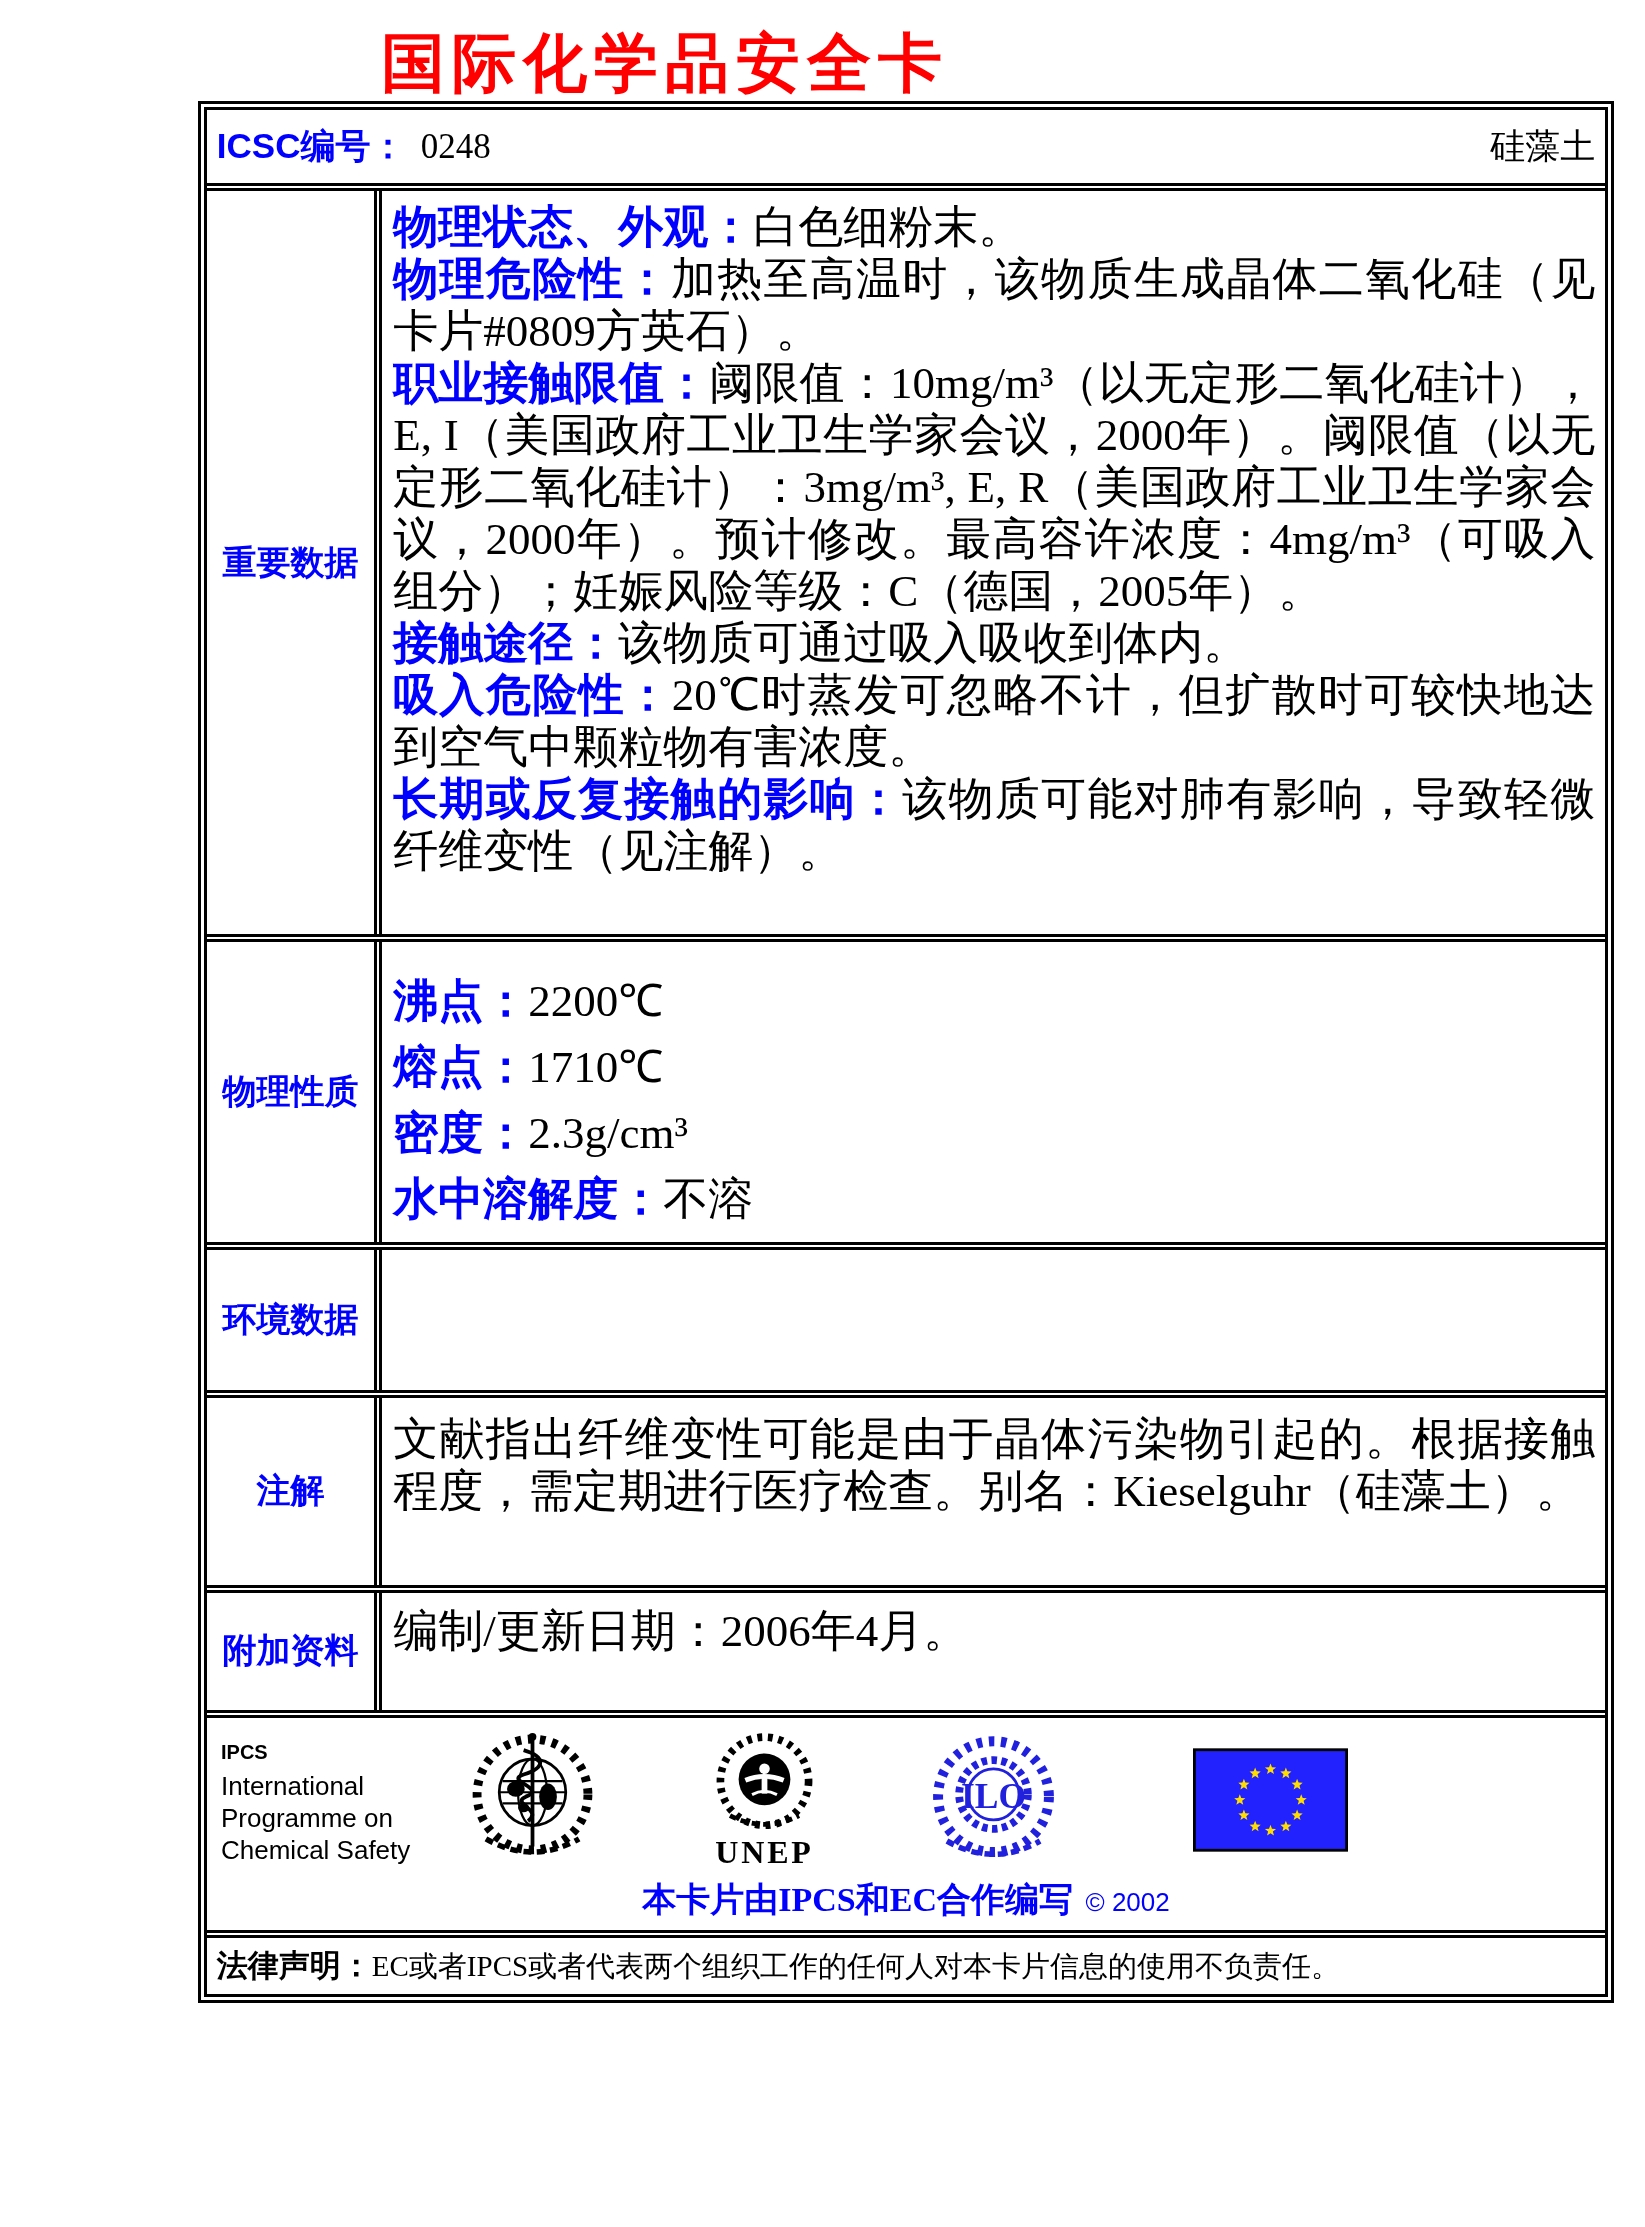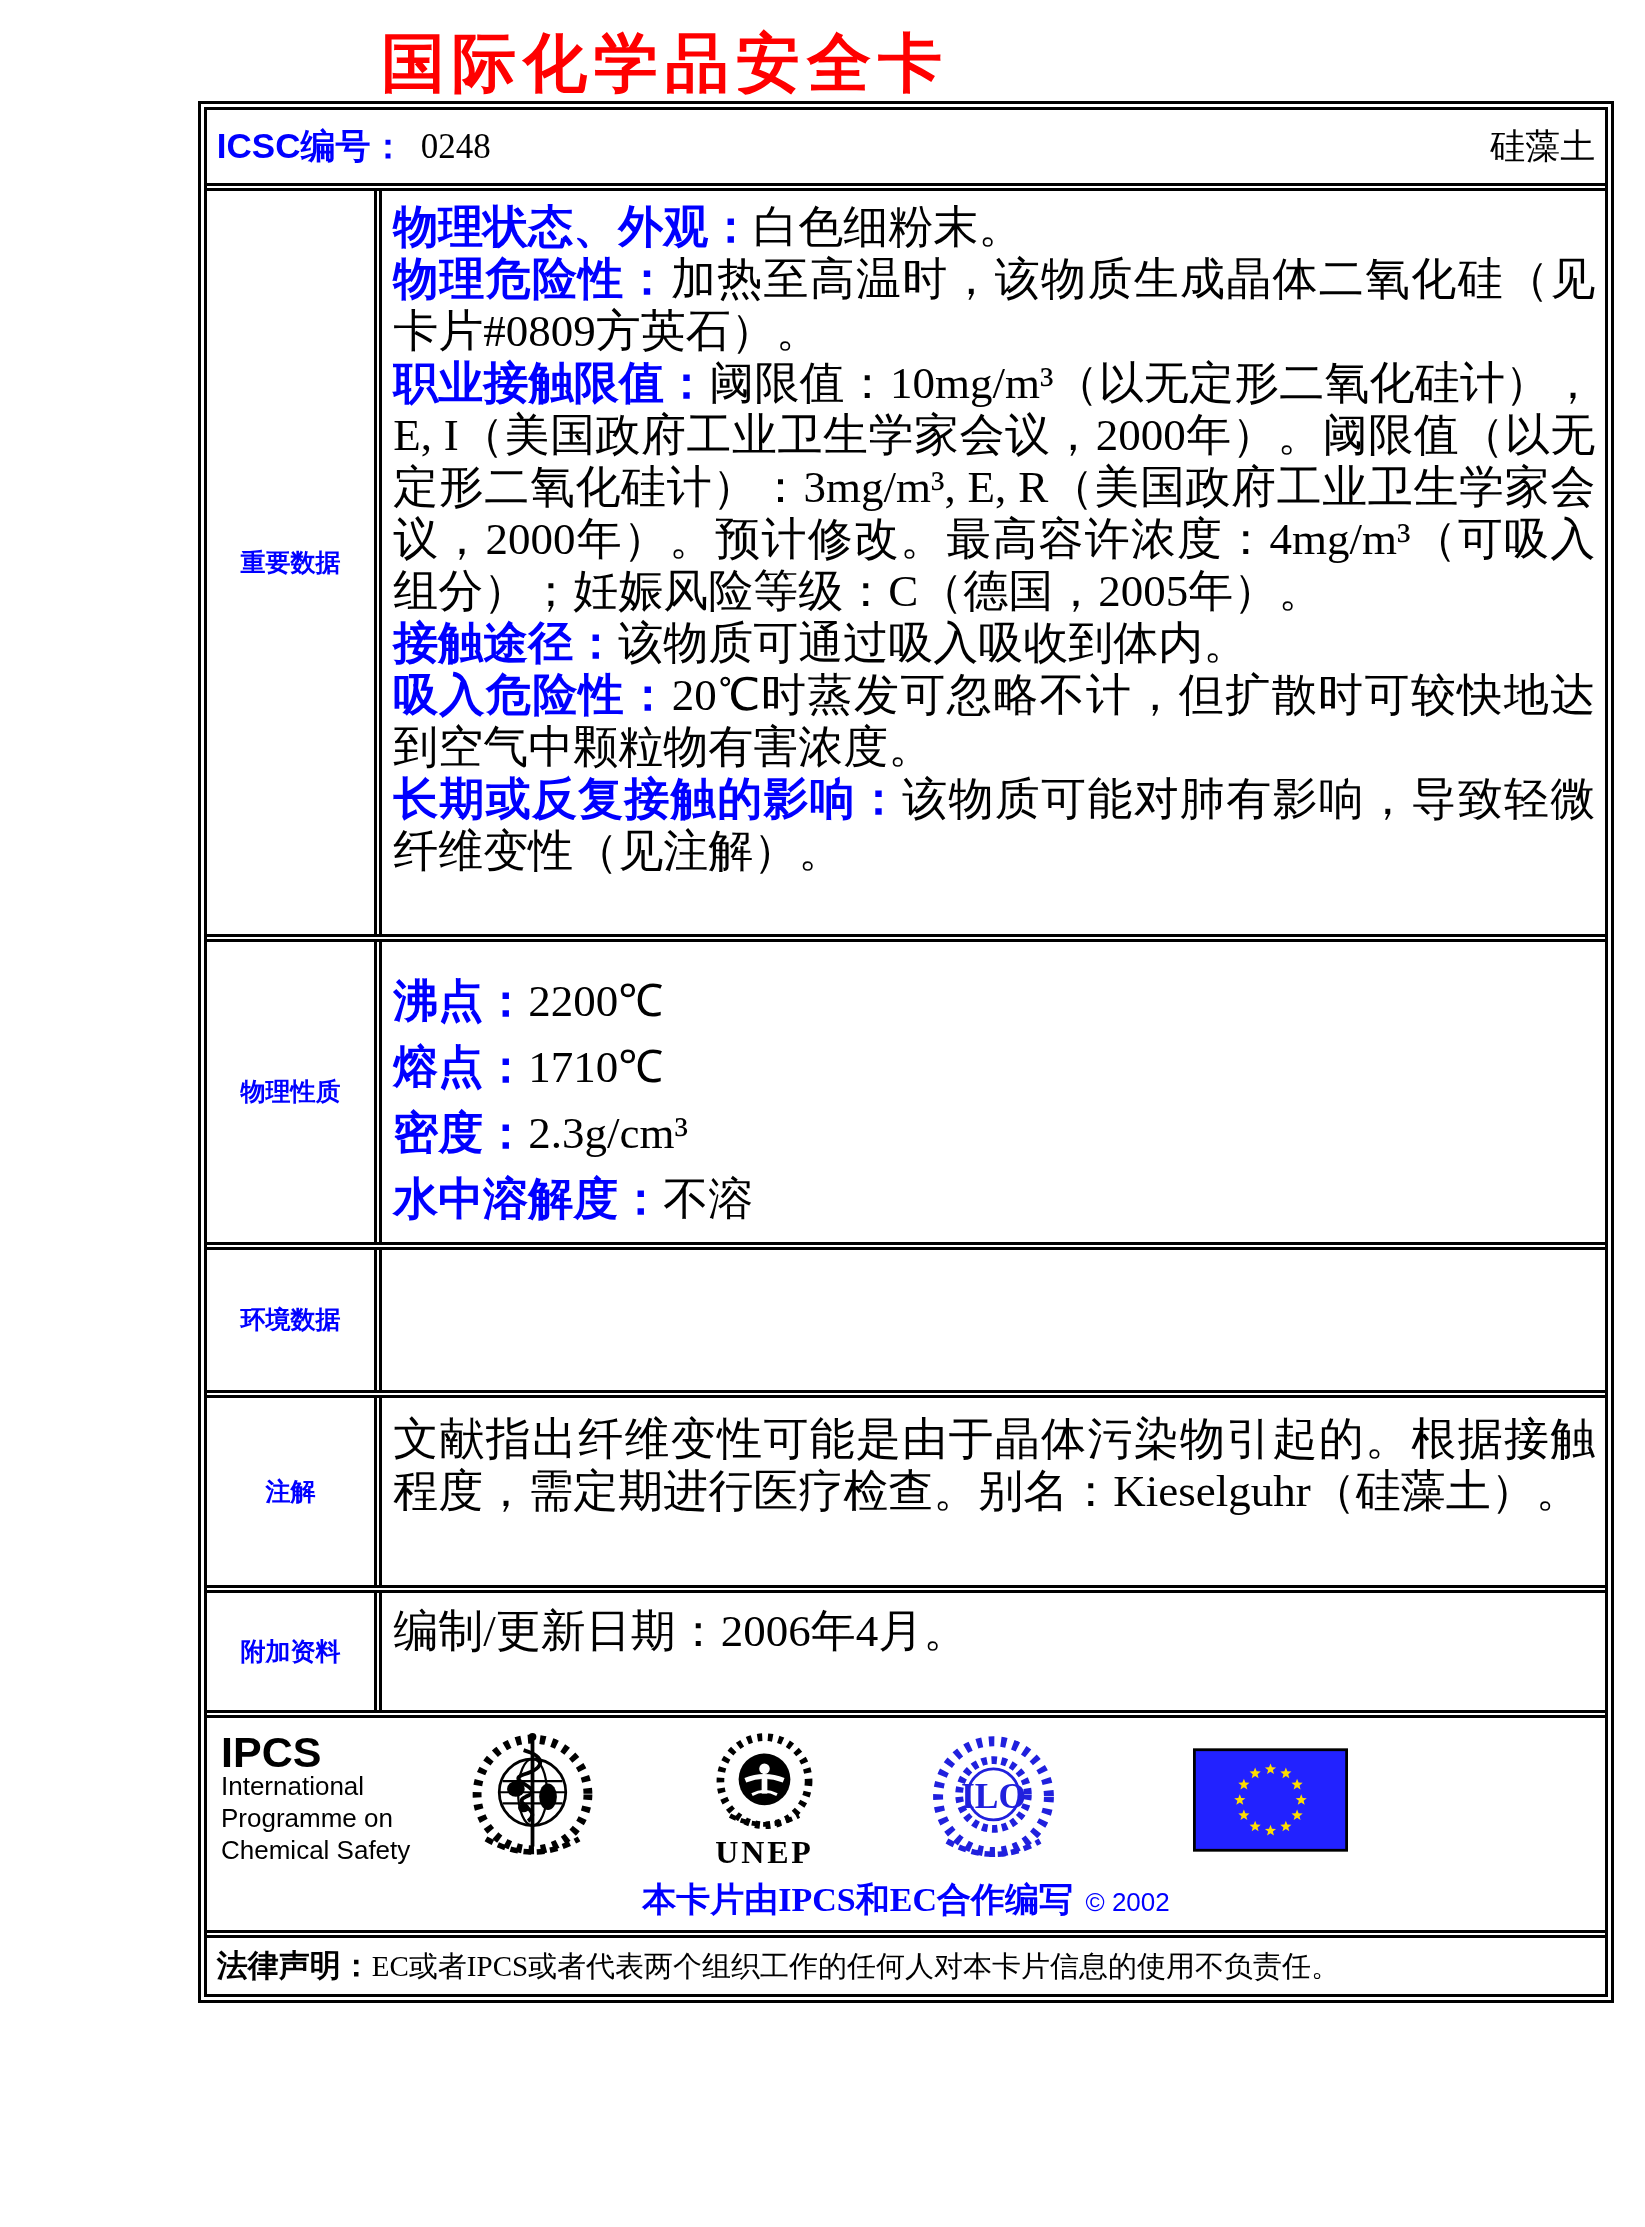--- a/index.html
+++ b/index.html
@@ -8,42 +8,42 @@
   .page-title{position:absolute;left:0;top:19.6px;width:1330px;text-align:center;
        font-family:"DejaVu Serif",serif;font-weight:bold;font-size:64px;
        letter-spacing:7px;color:#ff0000;}
   .card{position:absolute;left:198px;top:101px;width:1416px;box-sizing:border-box;
        border:9.8px double #000;background:#fff;}
   .row{display:flex;box-sizing:border-box;}
   .row + .row{border-top:8.4px double #000;}
   .label-cell{flex:0 0 175px;border-right:8.4px double #000;display:flex;
        align-items:center;justify-content:center;text-align:right;
        font-family:Liberation Serif, serif;font-weight:bold;
-       font-size:25px;color:#0000ff;box-sizing:border-box;}
+       font-size:34px;color:#0000ff;box-sizing:border-box;}
   .content-cell{flex:1;box-sizing:border-box;padding:9.8px 9.8px 9.8px 11.2px;
        font-size:45px;line-height:52px;text-align:justify;}
   .blue-label{color:#0000ff;font-weight:bold;font-family:"Liberation Sans",sans-serif;}
   
   .r-header{min-height:73px;align-items:center;justify-content:space-between;
        padding:0 9.8px;font-size:35px;}
   .r-header .left{display:flex;align-items:center;gap:15.4px;}
   .r-header .num{font-size:35px;}
   .r-header .chem{font-size:35px;}
   
   .r-important .content-cell{min-height:743px;}
   .r-physical .content-cell{min-height:267px;line-height:65px;padding-top:26px;}
   .r-env .content-cell{min-height:140px;}
   .r-notes .content-cell{min-height:187px;padding-top:15px;}
   .r-addl .content-cell{min-height:117px;padding-top:12.6px;}
   .phys-line{display:block;}
   
   .r-footer{display:block;min-height:190px;padding:12.6px 14px 7px 14px;}
   .logo-strip{display:flex;align-items:center;}
   .ipcs-block{width:210px;font-family:"Liberation Sans",sans-serif;}
-  .ipcs-title{font-weight:bold;font-size:43px;line-height:36px;}
+  .ipcs-title{font-weight:bold;font-size:20px;line-height:36px;}
   .ipcs-line{font-size:26px;line-height:32px;}
   .logo-box{display:flex;flex-direction:column;align-items:center;}
   .who-box{margin-left:35px;}
   .ilo-box{margin-left:105px;}
   .unep-box{margin-left:108px;}
   .eu-box{margin-left:133px;}
   .unep-word{font-family:"Liberation Serif",serif;font-weight:bold;font-size:32px;
        letter-spacing:2.8px;line-height:32px;margin-top:-4.2px;}
   .credit-line{text-align:center;color:#0000ff;font-size:34px;font-weight:bold;
        margin-top:7px;font-family:"Liberation Serif",serif;}

